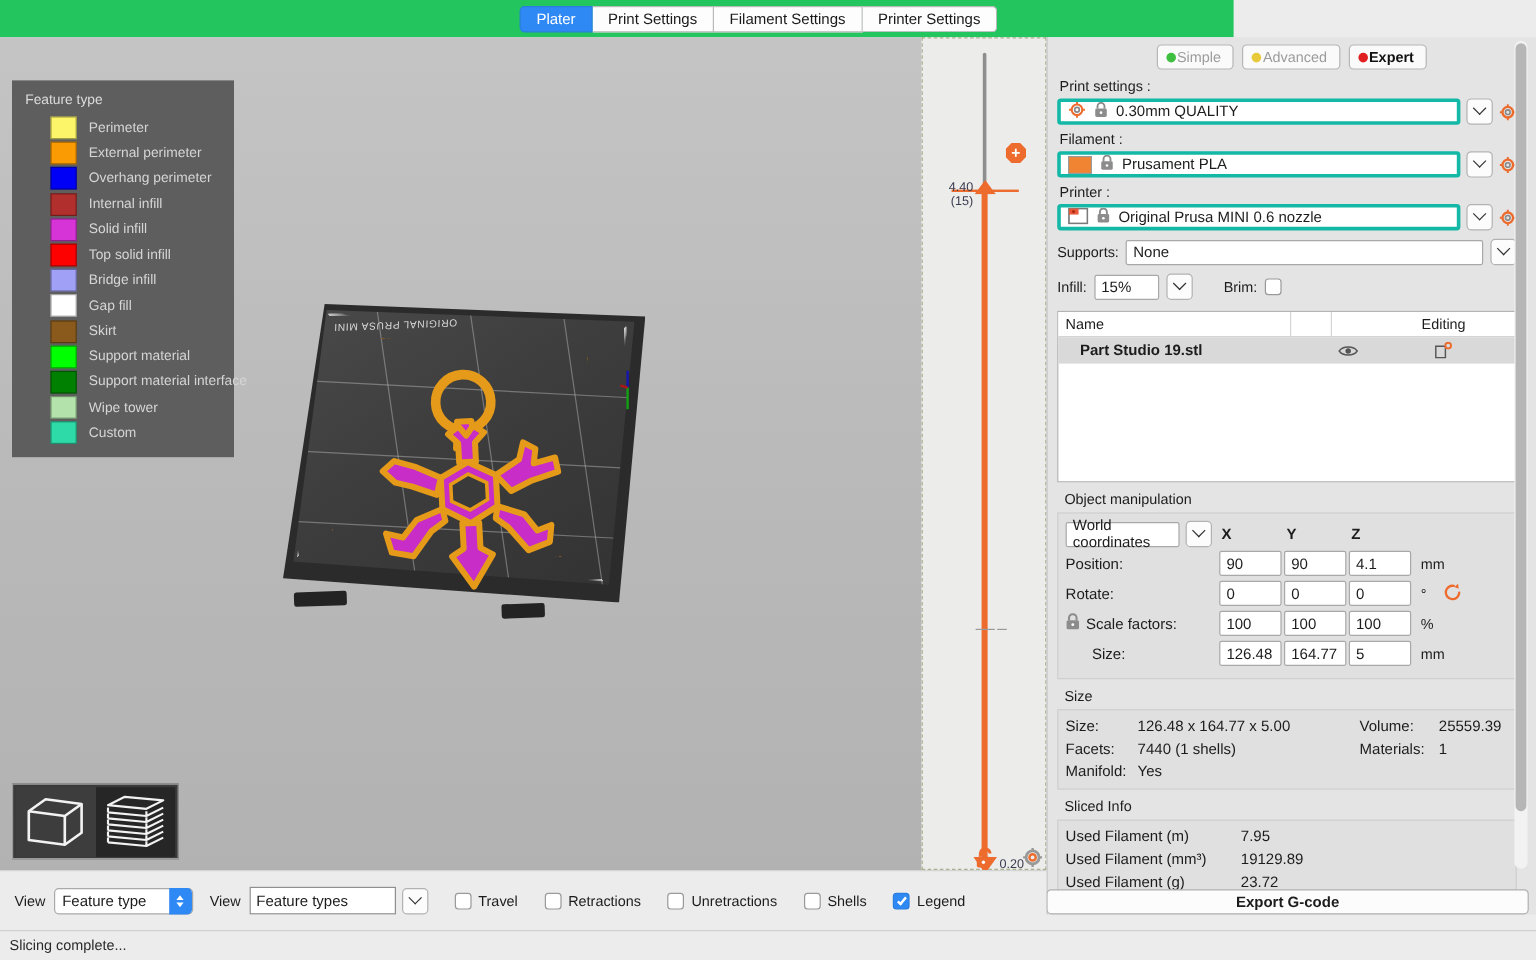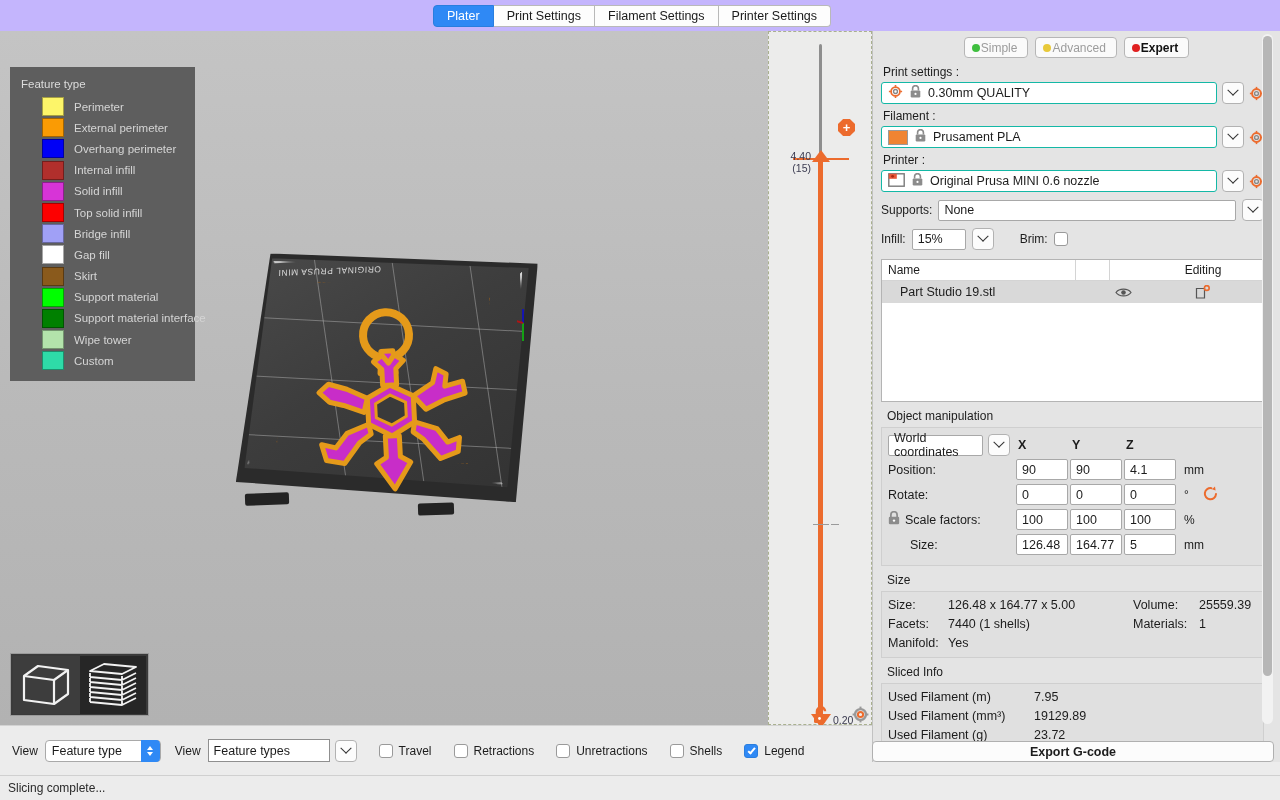--- a/index.html
+++ b/index.html
@@ -10,22 +10,22 @@
     font-family: "Liberation Sans", sans-serif;
     font-size: 12px;
     background: #ececec;
     color: #1c1c1c;
     -webkit-font-smoothing: antialiased;
   }
   #app { position: relative; width: 1280px; height: 800px; }
 
   
   .tabbar {
-    position: absolute; left: 0; top: 0; width: 1280px; height: 31px;
-    background: #c4b5fd;
+    position: absolute; left: 0; top: 0; width: 1028px; height: 31px;
+    background: #22c55e;
   }
   .tabs { position: absolute; left: 433px; top: 5px; display: flex; height: 22px; }
   .tab {
     height: 22px; padding: 0 13px;
     display: flex; align-items: center; justify-content: center;
     font-size: 12.5px; color: #1a1a1a;
     background: #fdfdfd;
     border: 1px solid #b9b9b9; border-left-width: 0;
     cursor: default; white-space: nowrap;
   }
@@ -172,21 +172,21 @@
     background: #fafafa; border: 1px solid #b6b6b6; border-radius: 4px;
     font-size: 12px; color: #9c9c9c; cursor: pointer; white-space: nowrap;
   }
   .modebtn.on { color: #111; font-weight: bold; }
   .dot { width: 8px; height: 8px; border-radius: 50%; flex: none; }
 
   .sect { padding: 0 16px 0 8px; }
   .lbl { font-size: 12px; color: #1c1c1c; margin: 5px 0 3px 2px; }
   .row { display: flex; align-items: center; gap: 5px; }
   .combo {
-    flex: 1; height: 22px; background: #fff; border: 1px solid #14b8a6; border-radius: 3px;
+    flex: 1; height: 22px; background: #fff; border: 3px solid #14b8a6; border-radius: 3px;
     display: flex; align-items: center; padding: 0 6px; gap: 7px; font-size: 12.5px;
     overflow: hidden; white-space: nowrap;
   }
   .drop {
     width: 22px; height: 22px; background: #fcfcfc; border: 1px solid #b2b2b2; border-radius: 4px;
     display: flex; align-items: center; justify-content: center; cursor: pointer; flex: none;
   }
   .chev { width: 8px; height: 8px; border-right: 1.6px solid #333; border-bottom: 1.6px solid #333;
           transform: rotate(45deg) translate(-2px,-2px); }
   .gear { width: 15px; height: 15px; flex: none; cursor: pointer; }
@@ -211,21 +211,21 @@
     display: flex; height: 21px; align-items: center; font-size: 12px;
     border-bottom: 1px solid #d4d4d4; background: #fff;
   }
   .objhead .c1 { flex: 1; padding-left: 6px; }
   .objhead .c2 { width: 34px; border-left: 1px solid #d4d4d4; height: 100%; }
   .objhead .c3 { width: 34px; border-left: 1px solid #d4d4d4; height: 100%; }
   .objhead .c4 { width: 120px; text-align: center; }
   .objrow {
     display: flex; align-items: center; height: 22px; background: #d9d9d9; font-size: 12.5px;
   }
-  .objrow .n { flex: 1; padding-left: 18px; }
+  .objrow .n { flex: 1; padding-left: 18px; font-weight: bold; }
   .objrow .eye { width: 40px; display: flex; justify-content: center; }
   .objrow .ed { width: 120px; display: flex; justify-content: center; }
 
   .grouphdr { font-size: 12px; color: #1c1c1c; padding: 7px 0 4px 14px; }
   .panelbox { margin: 0 16px 0 8px; background: #e0e0e0; border: 1px solid #cfcfcf; }
 
   
   .manip { padding: 5px 6px 8px 6px; }
   .mrow { display: flex; align-items: center; height: 25px; }
   .mlab { width: 128px; font-size: 12.5px; }

